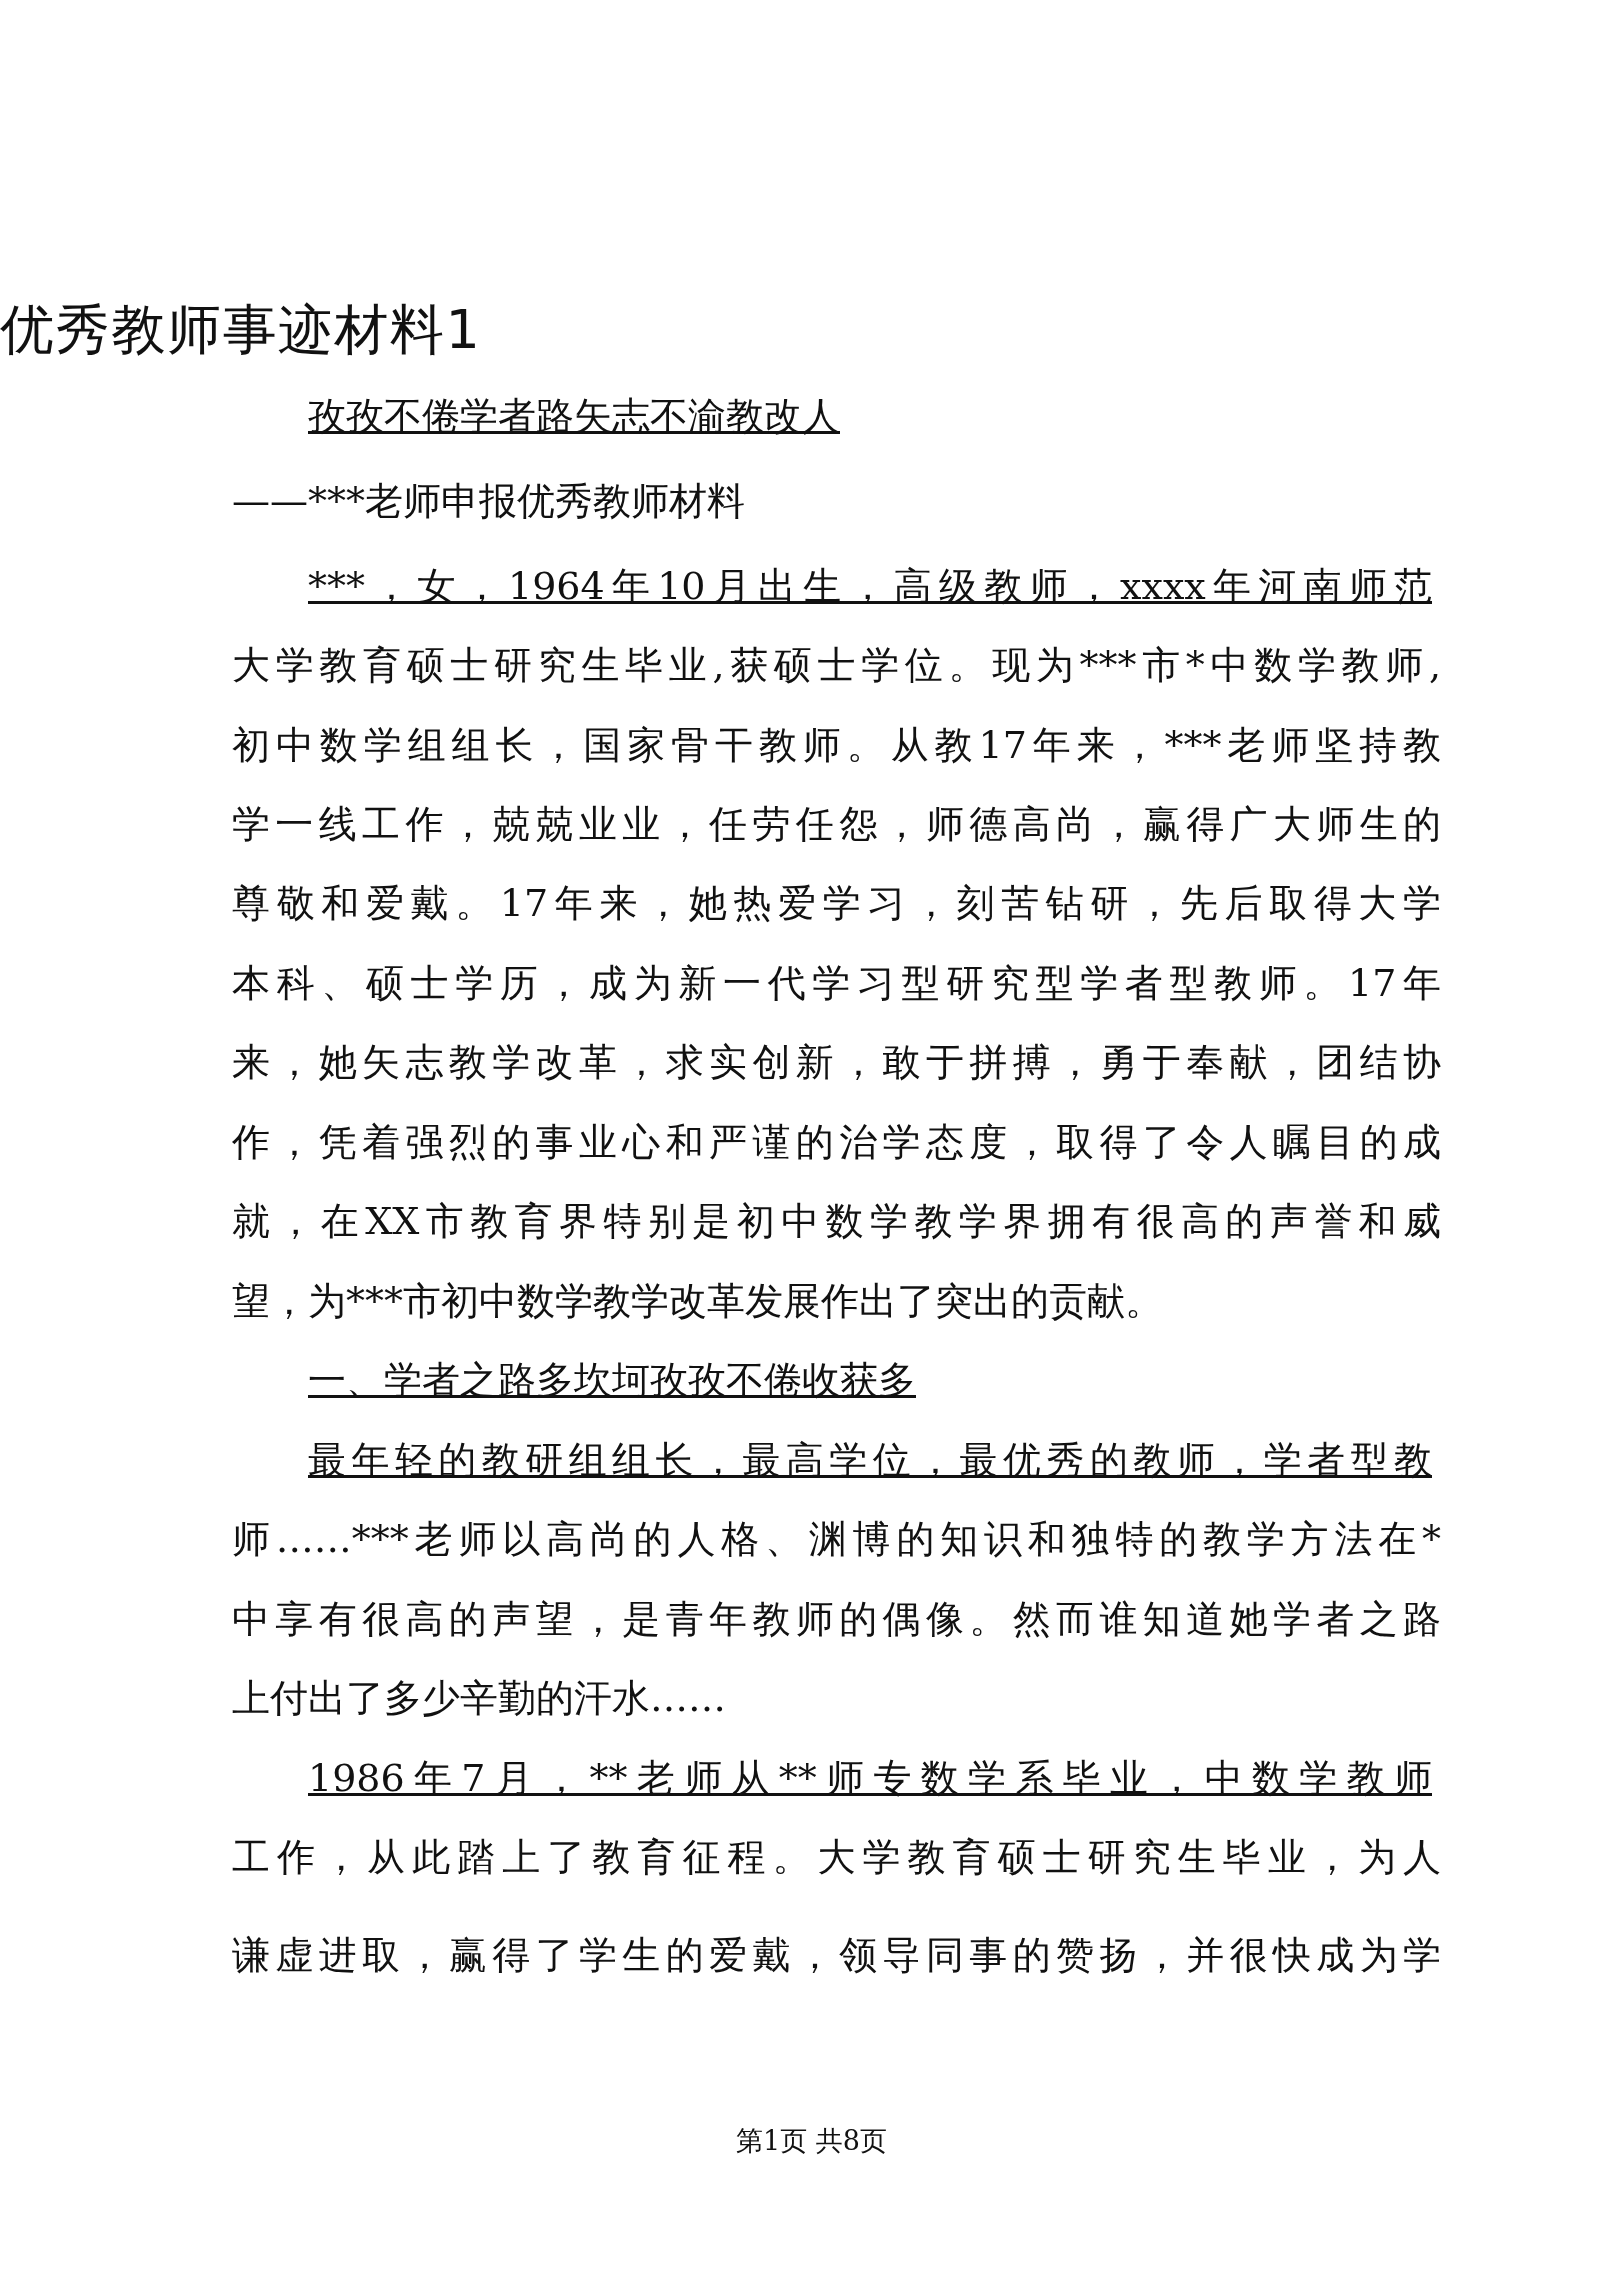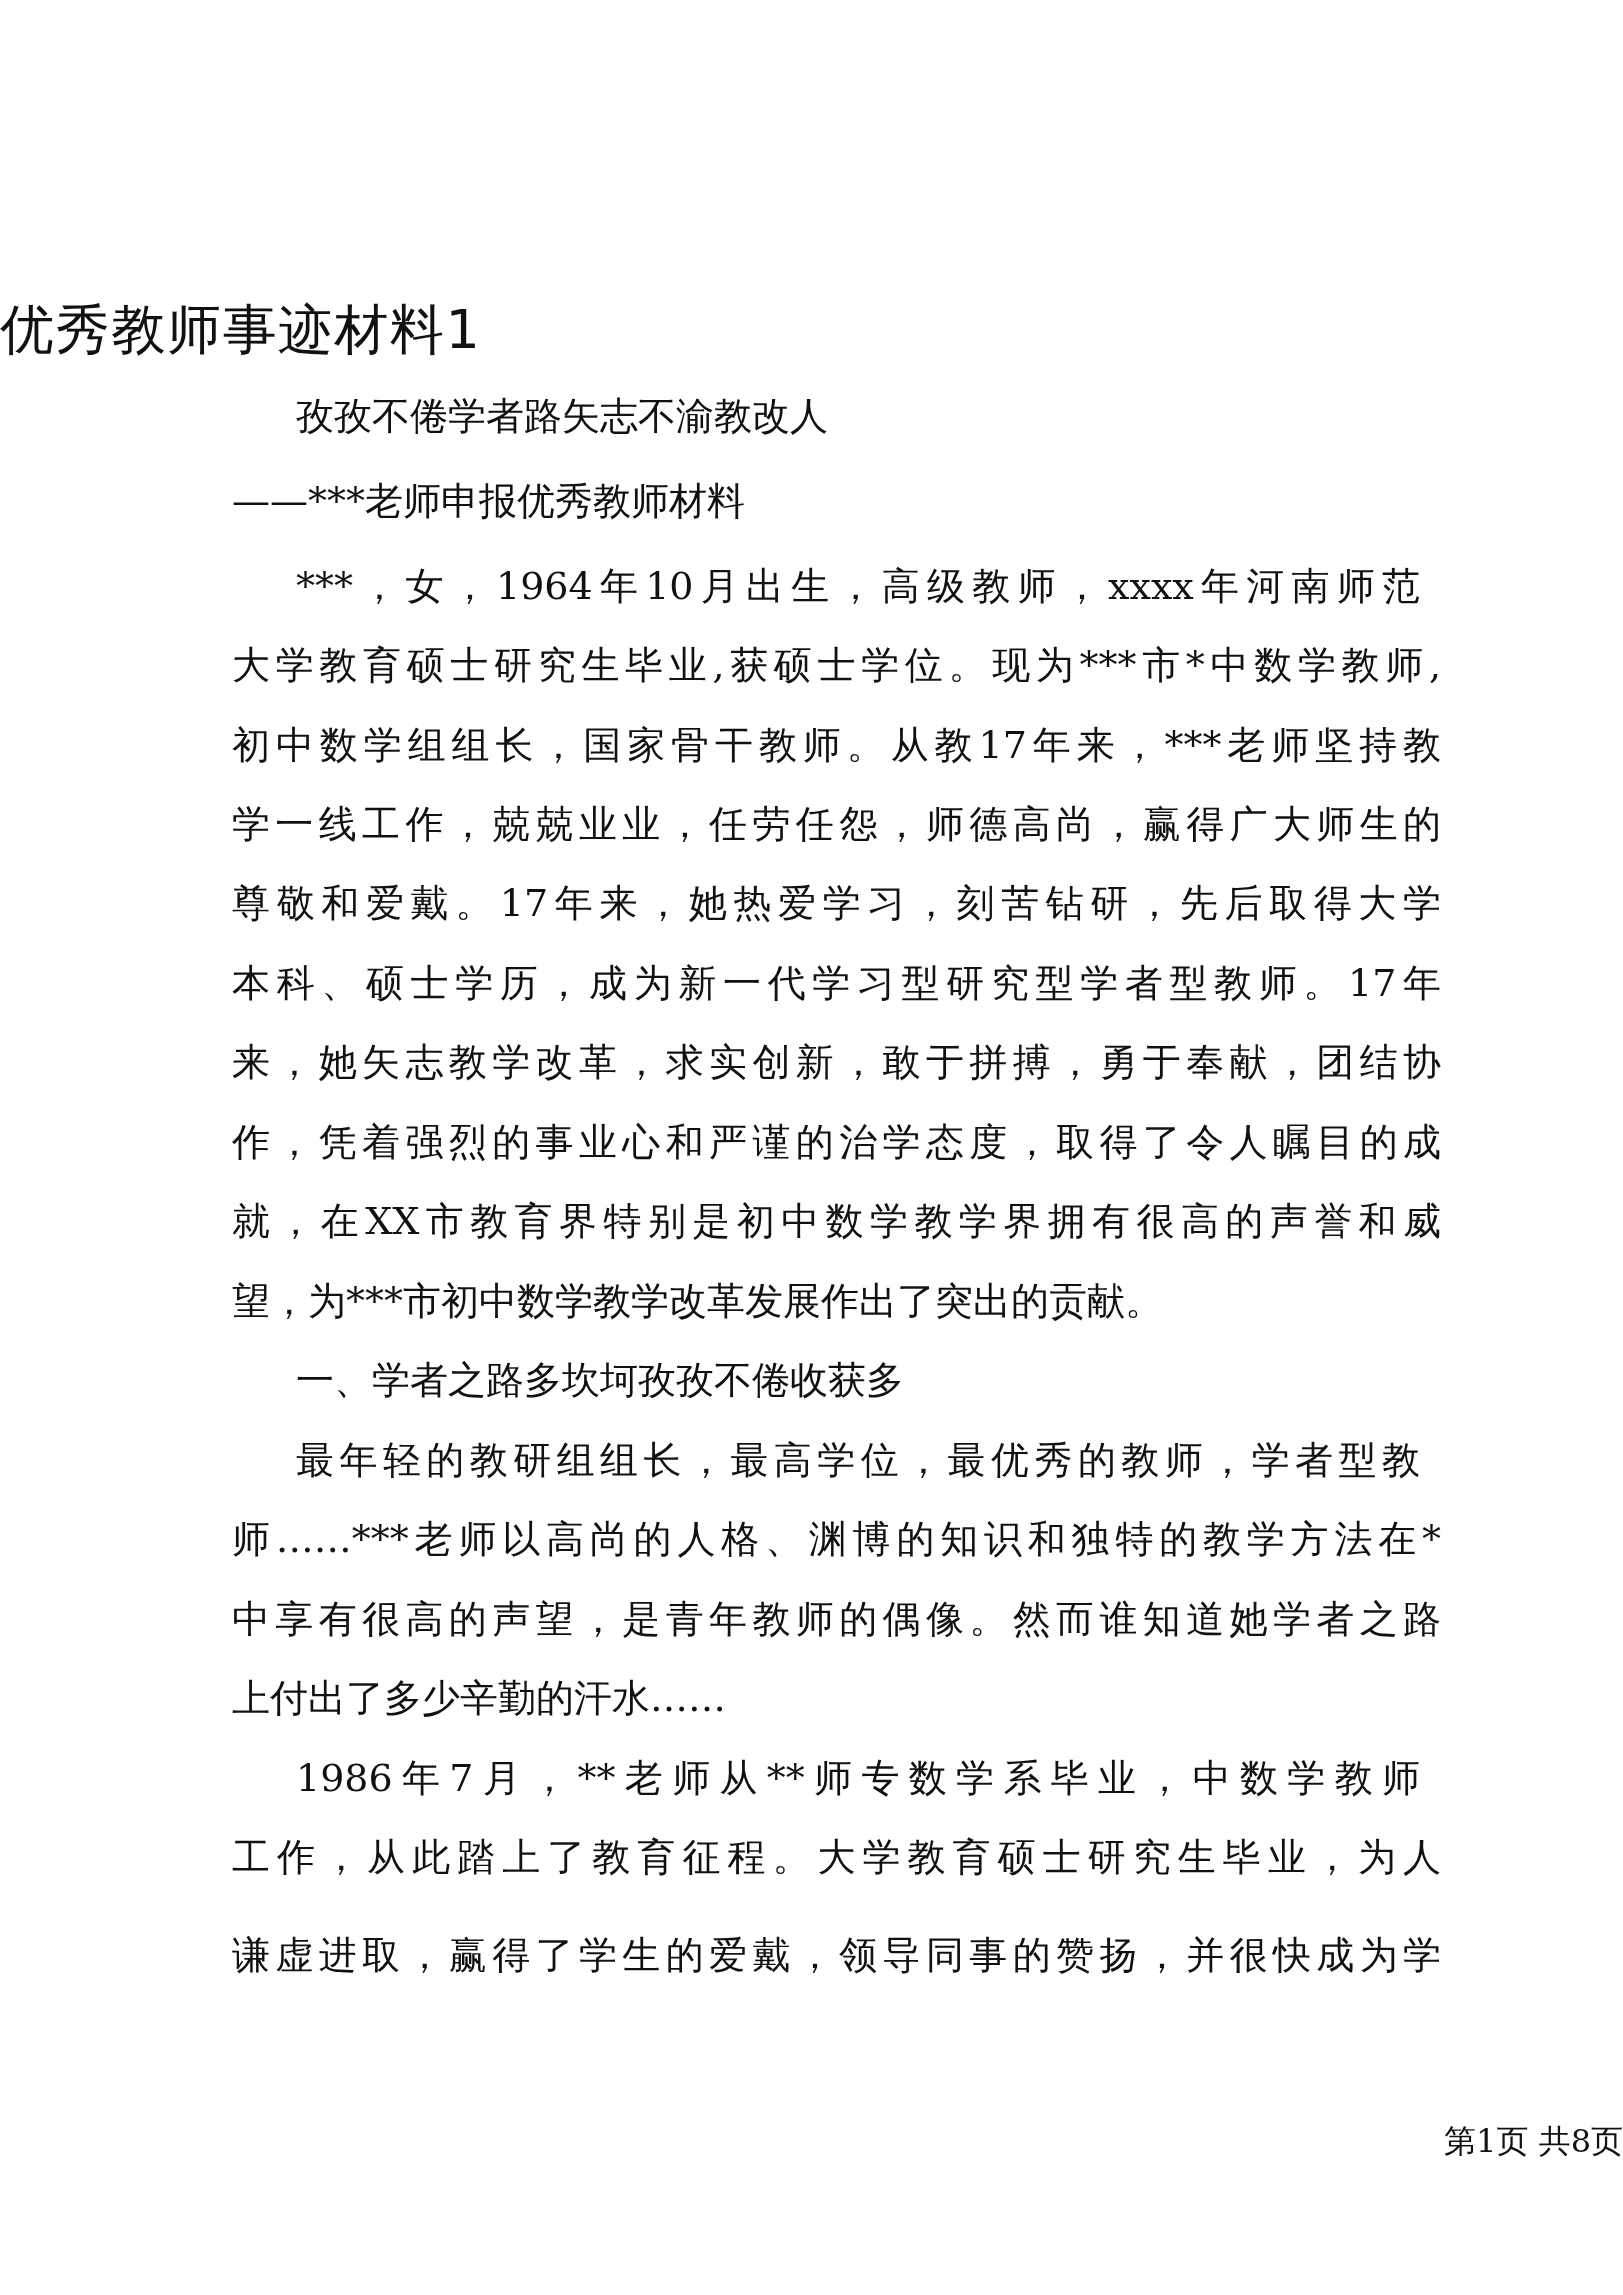--- a/index.html
+++ b/index.html
@@ -2,22 +2,22 @@
 <html style="font-size:13.5px"><head>
 <meta charset="utf-8">
 <style>
   html, body { margin:0; padding:0; background:#ffffff; }
   body { width:1623px; height:2295px; position:relative; overflow:hidden;
          font-family: "DejaVu Serif", "Liberation Serif", serif; color:#111; }
   .title { position:absolute; left:0; width:1623px; top:298px; 
            font-family:"DejaVu Sans","Liberation Sans",sans-serif; font-size:54px; line-height:64px; letter-spacing:1.7px; }
   .line { position:absolute; left:232px; width:1209px; font-size:38px; line-height:51px; white-space:nowrap; }
   .full { text-align:justify; text-align-last:justify; }
-  .indent { left:296px; width:1124px; }
-  .footer { position:absolute; left:0; width:1623px; top:2124px; text-align:right; font-size:32px; line-height:34px; }
+  .indent { left:308px; width:1124px;text-decoration:underline; }
+  .footer { position:absolute; left:0; width:1623px; top:2124px; text-align:center; font-size:27px; line-height:34px; }
 </style>
 </head>
 <body>
 
 <div class="title">优秀教师事迹材料1</div>
 
 <div class="line indent" style="top:391px">孜孜不倦学者路矢志不渝教改人</div>
 <div class="line" style="top:476px">——***老师申报优秀教师材料</div>
 
 <div class="line indent full" style="top:561px">***，女，1964年10月出生，高级教师，xxxx年河南师范</div>

